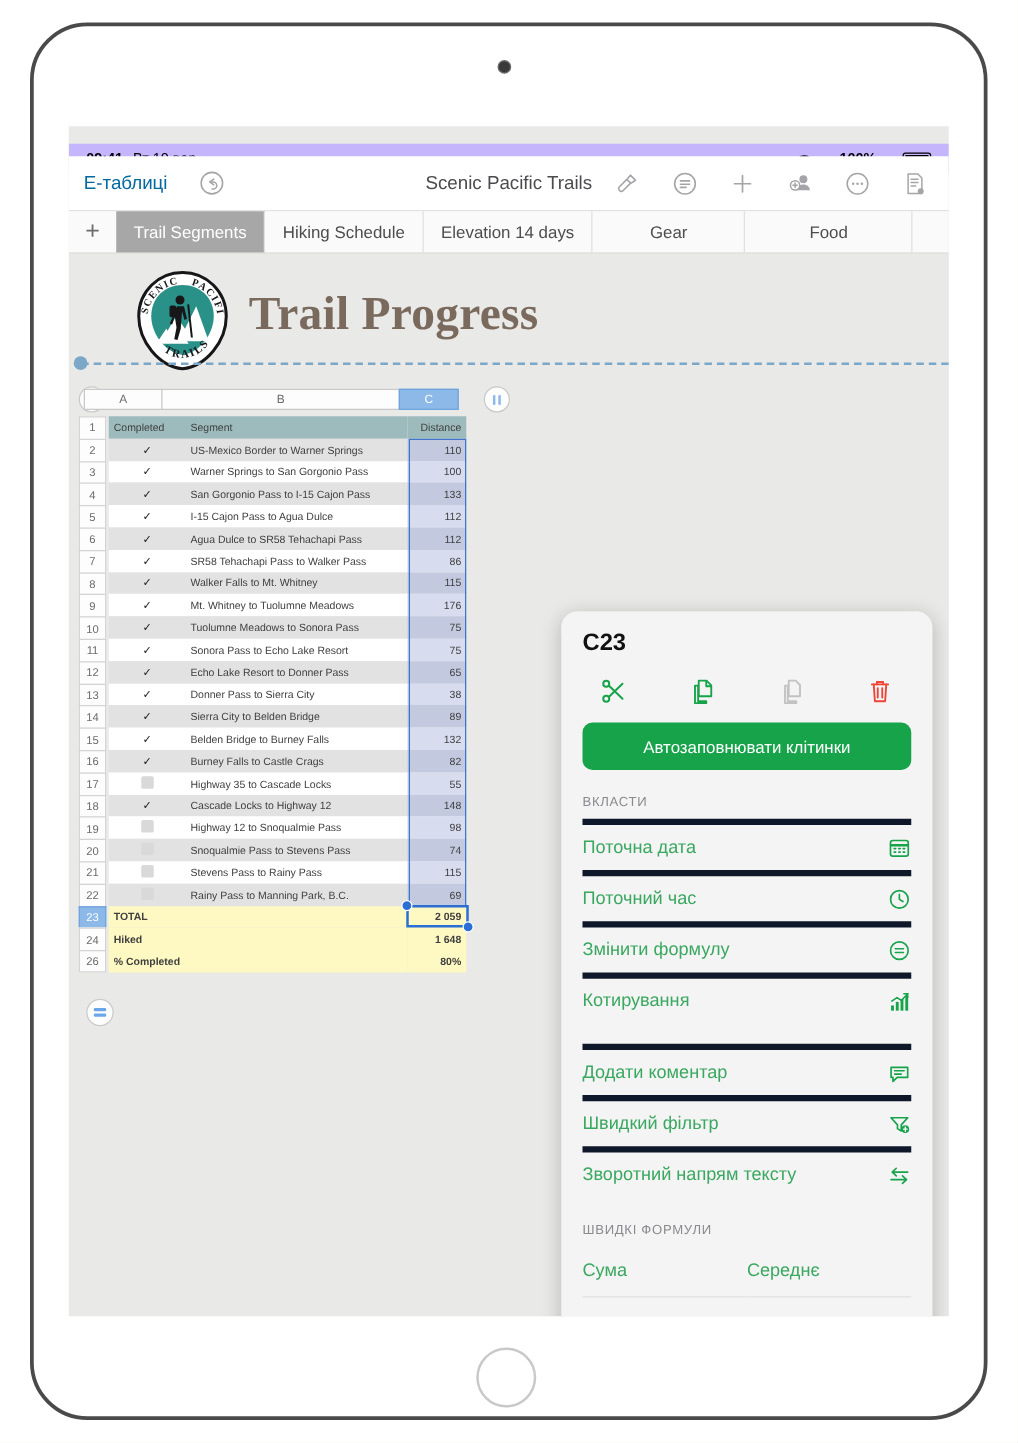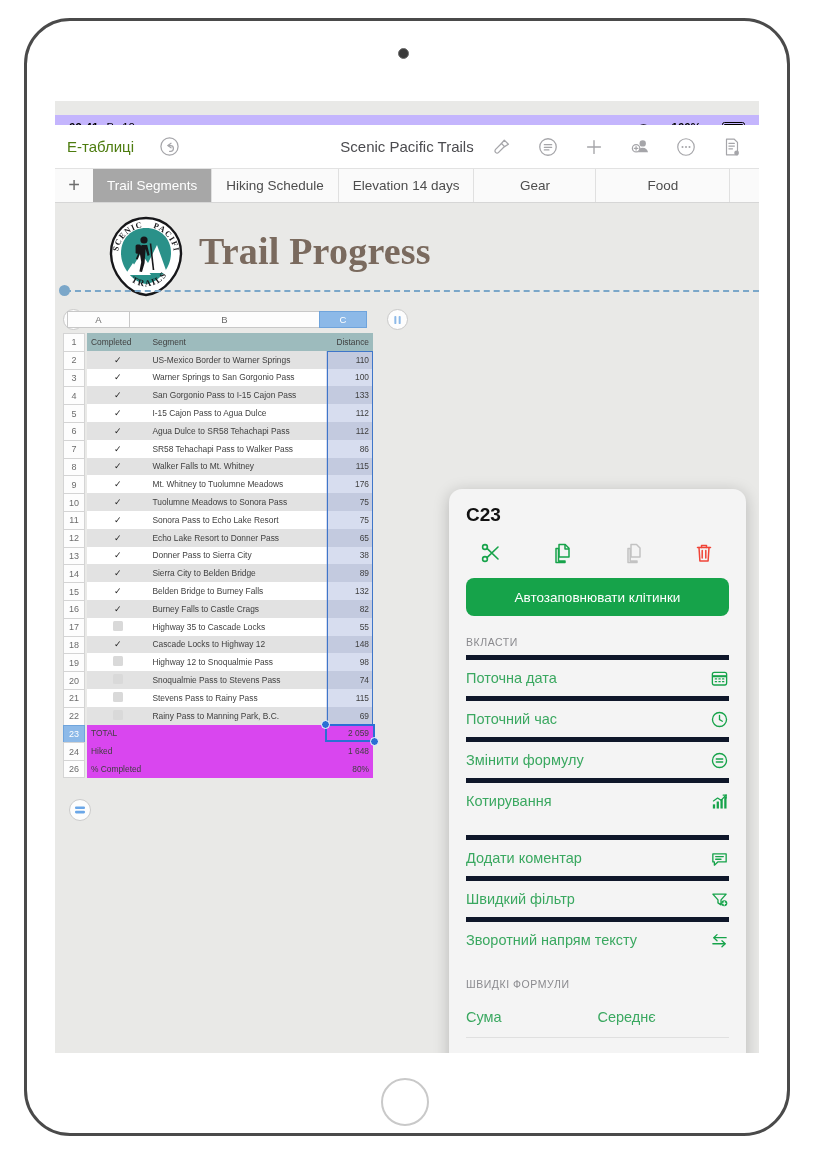--- a/index.html
+++ b/index.html
@@ -47,21 +47,21 @@
   .batt { width: 23px; height: 11px; border: 1px solid #000; border-radius: 2.5px; position: relative; }
   .batt::after { content:""; position: absolute; right: -3px; top: 3.2px; width: 2px; height: 4px; background: #000; border-radius: 0 1px 1px 0; }
   .batt-fill { position:absolute; left:1px; top:1px; bottom:1px; width: 19px; background:#000; border-radius:1px; }
   
   #apptoolbar {
     position: absolute; left: 0; top: 24px; width: 704px; height: 44px;
     background: #ffffff;
     display: flex; align-items: center; padding: 0 12px;
     border-bottom: 1px solid #e2e2e2;
   }
-  #apptoolbar .back-label { font-size: 15px; color: #4d7c0f; margin-right: 20px; }
+  #apptoolbar .back-label { font-size: 15px; color: #0369a1; margin-right: 20px; }
   .tb-icon { width: 30px; height: 30px; display:flex; align-items:center; justify-content:center; color:#9a9a9e; }
   #doc-title { font-size: 15px; color: #4b4b4f; position:absolute; left:0; right:0; text-align:center; pointer-events:none; }
   #tb-right { margin-left: auto; display: flex; align-items: center; gap: 16px; z-index: 2; }
   
   #tabbar {
     position: absolute; left: 0; top: 68px; width: 704px; height: 34px;
     background: #fafafa; display: flex; align-items: stretch;
     border-bottom: 1px solid #d6d6d6;
   }
   .tab {
@@ -113,21 +113,21 @@
   #gridtable td { font-size: 8.4px; color:#3f3f3f; padding: 0 4px; height: 17.8px; vertical-align: middle; }
   .c-done { width: 58px; text-align:center; }
   .c-seg  { width: 168px; text-align:left; }
   .c-dist { width: 44px; text-align:right; padding-right:6px; }
   tr.hdr td { background:#9dbbbd; color:#ffffff; font-size: 8.6px; font-weight: 500; }
   tr.hdr .c-done { text-align:left; padding-left: 6px; }
   tr.even td { background:#ffffff; }
   tr.odd  td { background:#e2e2e2; }
   tr.even .c-dist { background:#d7ddef; }
   tr.odd  .c-dist { background:#c3cadf; }
-  tr.foot td { background:#d946ef; color:#ffffff; font-size: 8.6px; }
+  tr.foot td { background:#fef9c3; color:#ffffff; font-size: 8.6px; font-weight: bold; }
   tr.foot .c-done { text-align:left; padding-left:6px; }
   .chk { font-size: 9px; color:#1d1d1d; }
   .chk-empty { display:inline-block; width:10px; height:10px; background:#d9d9d9; border-radius:1.5px; }
   
   #colsel { position:absolute; left: 264px; top: 17.8px; width: 46px; height: 374px;
     border: 1.6px solid #3f76c9; pointer-events:none; }
   #cellsel { position:absolute; left: 262px; top: 391px; width: 50px; height: 18px;
     border: 2.4px solid #2b6fd4; background: transparent; pointer-events:none; }
   .handle { position:absolute; width: 9px; height: 9px; border-radius:50%; background:#2b6fd4; border:1.5px solid #ffffff; }
   #addrow-btn { position:absolute; left: 6px; top: 466px; width: 22px; height: 22px; border-radius:50%;

